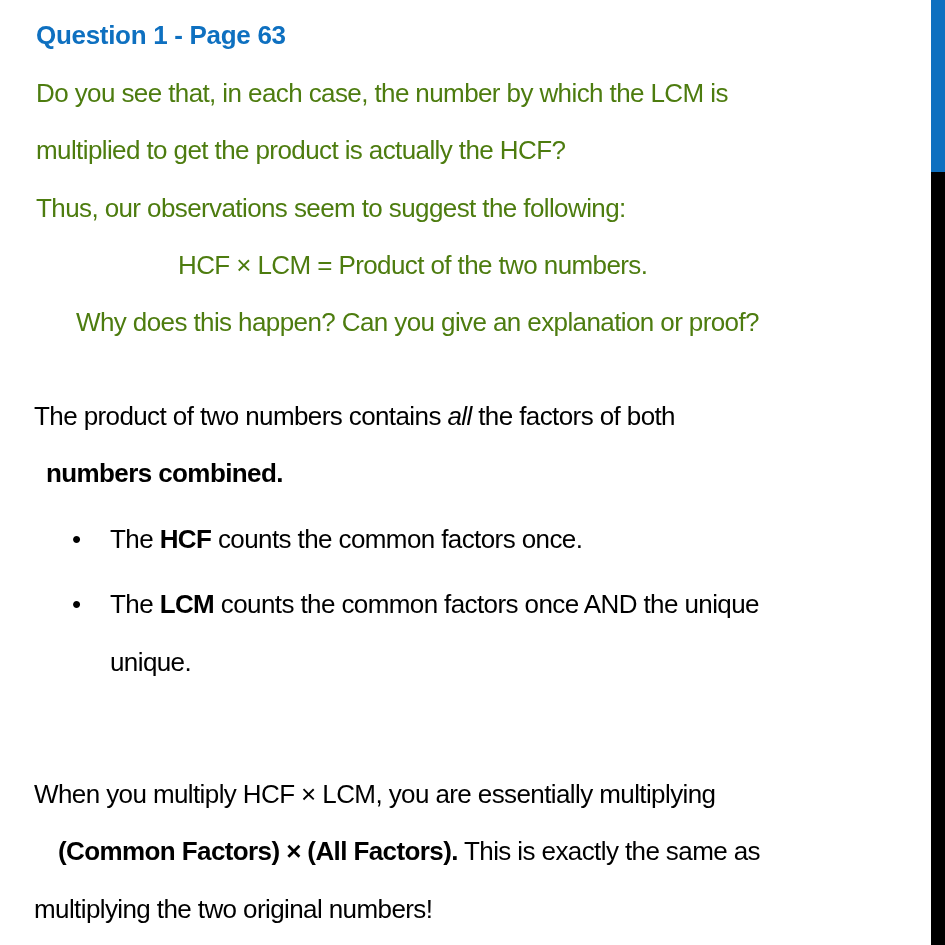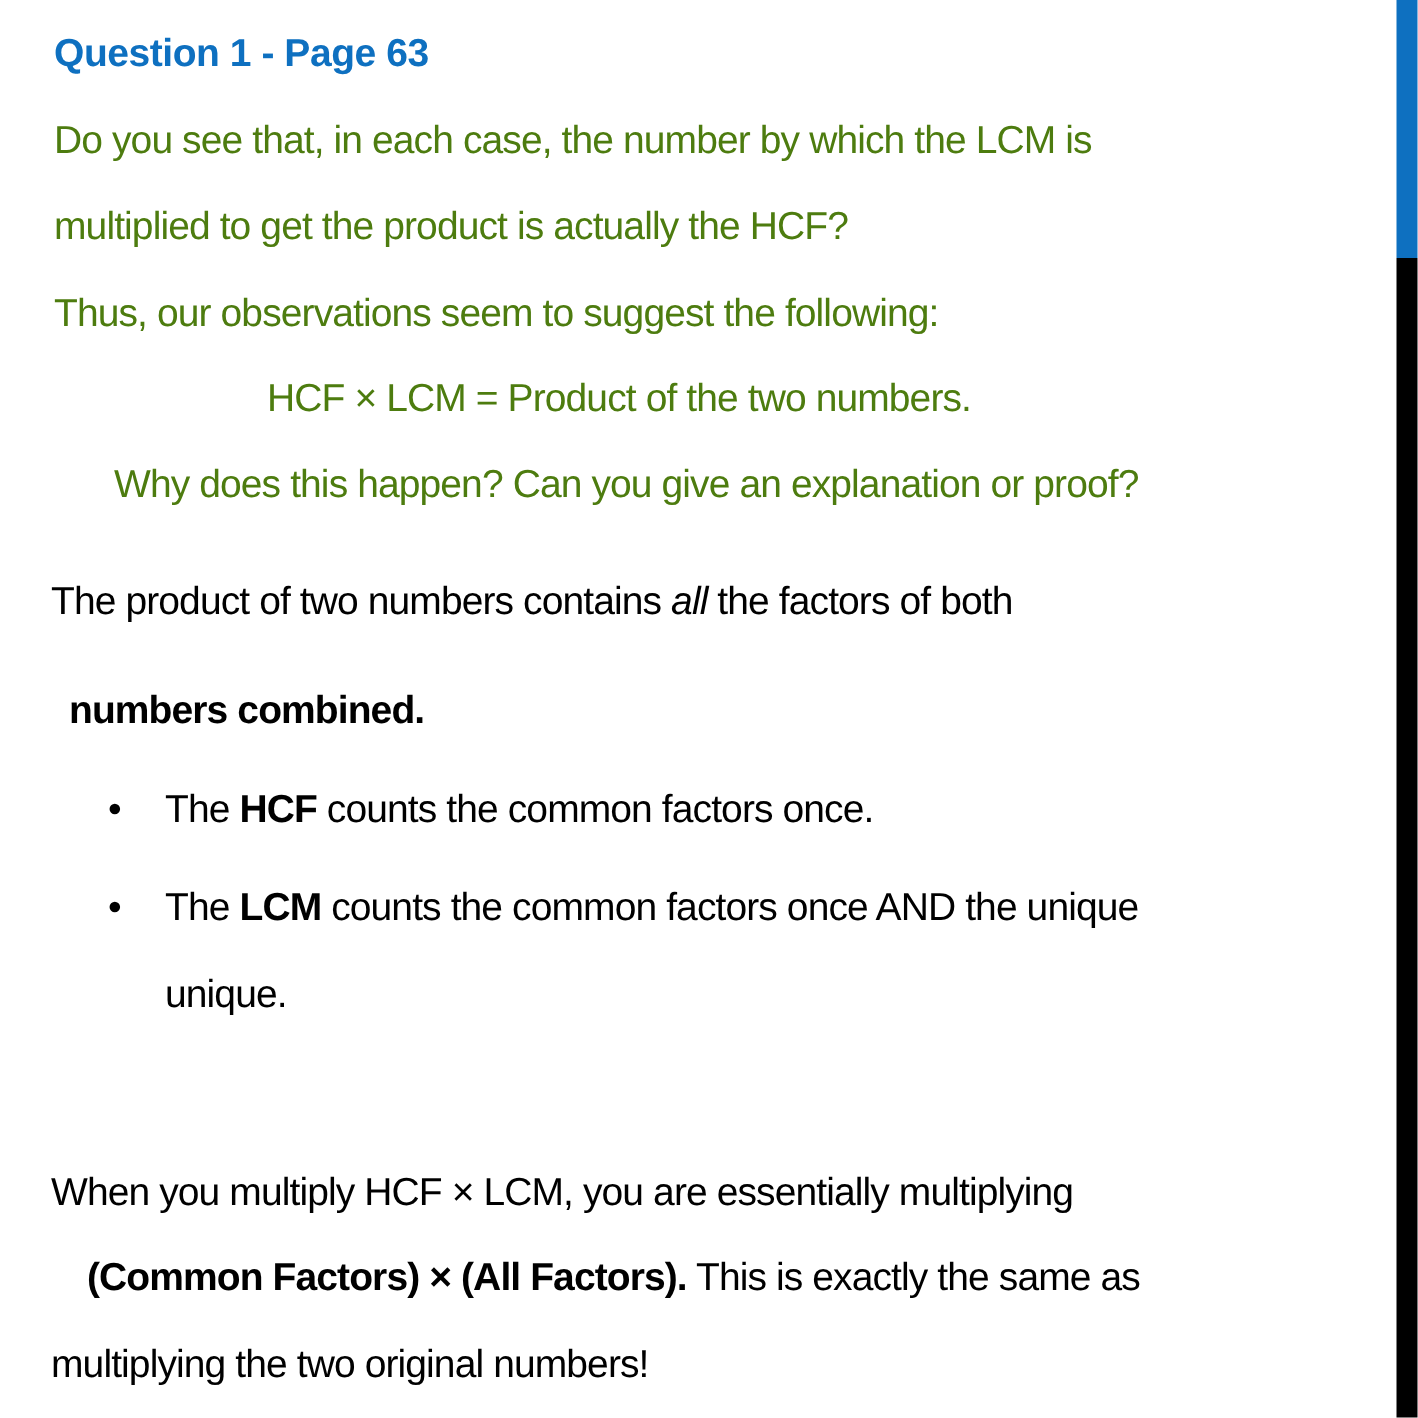--- a/index.html
+++ b/index.html
@@ -81,21 +81,21 @@
 <div class="slide">
 
   <div class="title">Question 1 - Page 63</div>
 
   <div class="q-line" style="left:36px; top:78px;">Do you see that, in each case, the number by which the LCM is</div>
   <div class="q-line" style="left:36px; top:193px;">Thus, our observations seem to suggest the following:</div>
   <div class="q-line" style="left:36px; top:135px;">multiplied to get the product is actually the HCF?</div>
   <div class="q-line" style="left:178px; top:250px;">HCF × LCM = Product of the two numbers.</div>
   <div class="q-line" style="left:36px; top:307px;margin-left:40px;">Why does this happen? Can you give an explanation or proof?</div>
 
-  <div class="a-line" style="left:34px; top:385px;">
+  <div class="a-line" style="left:34px; top:401px;">
     <span>The product of two numbers contains </span><i>all</i><span> the factors of both</span>
   </div>
   <div class="a-line" style="left:46px; top:458px;font-weight:bold;">numbers combined.</div>
 
   <div class="bullet" style="left:72px; top:524px;">•</div>
   <div class="a-line" style="left:110px; top:524px;">
     <span>The </span><b>HCF</b><span> counts the common factors once.</span>
   </div>
 
   <div class="bullet" style="left:72px; top:589px;">•</div>

